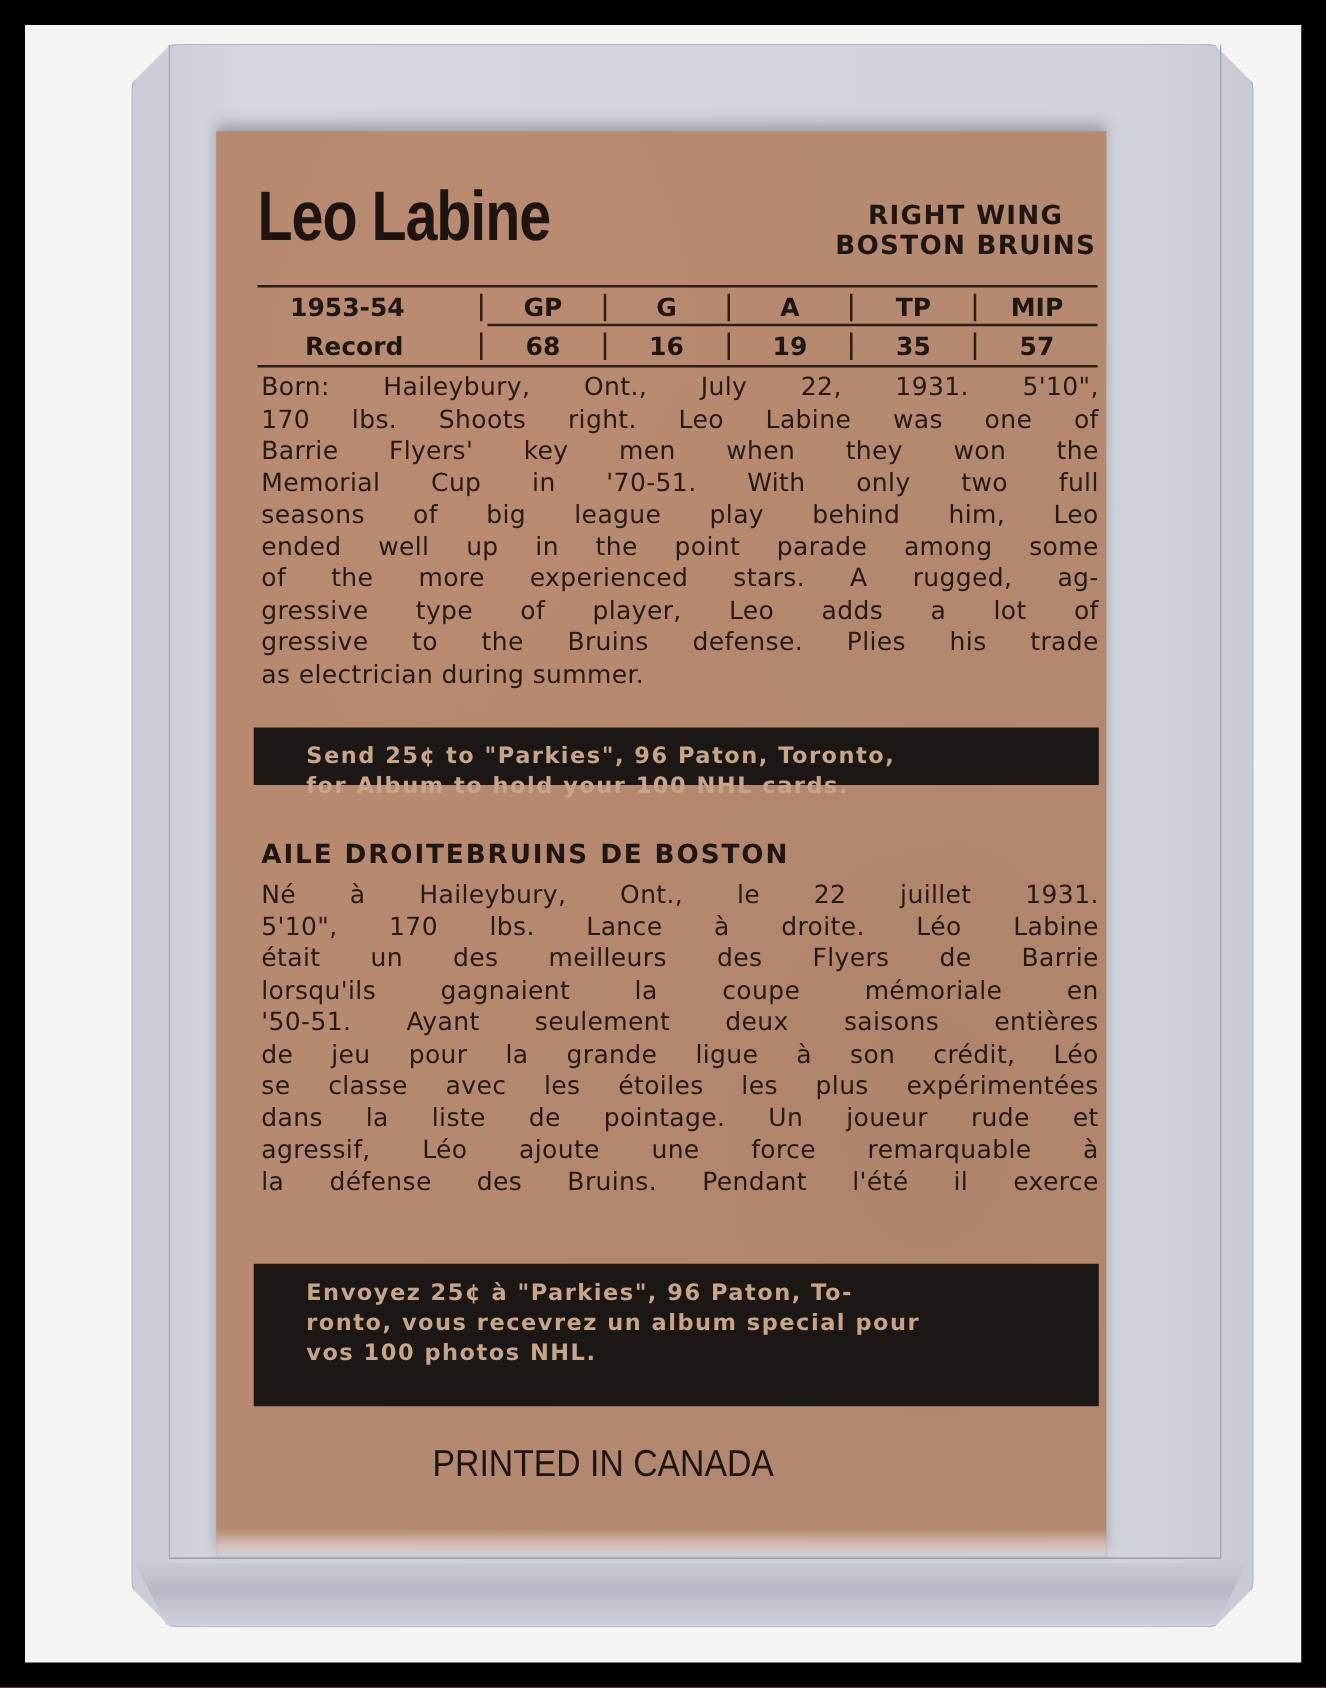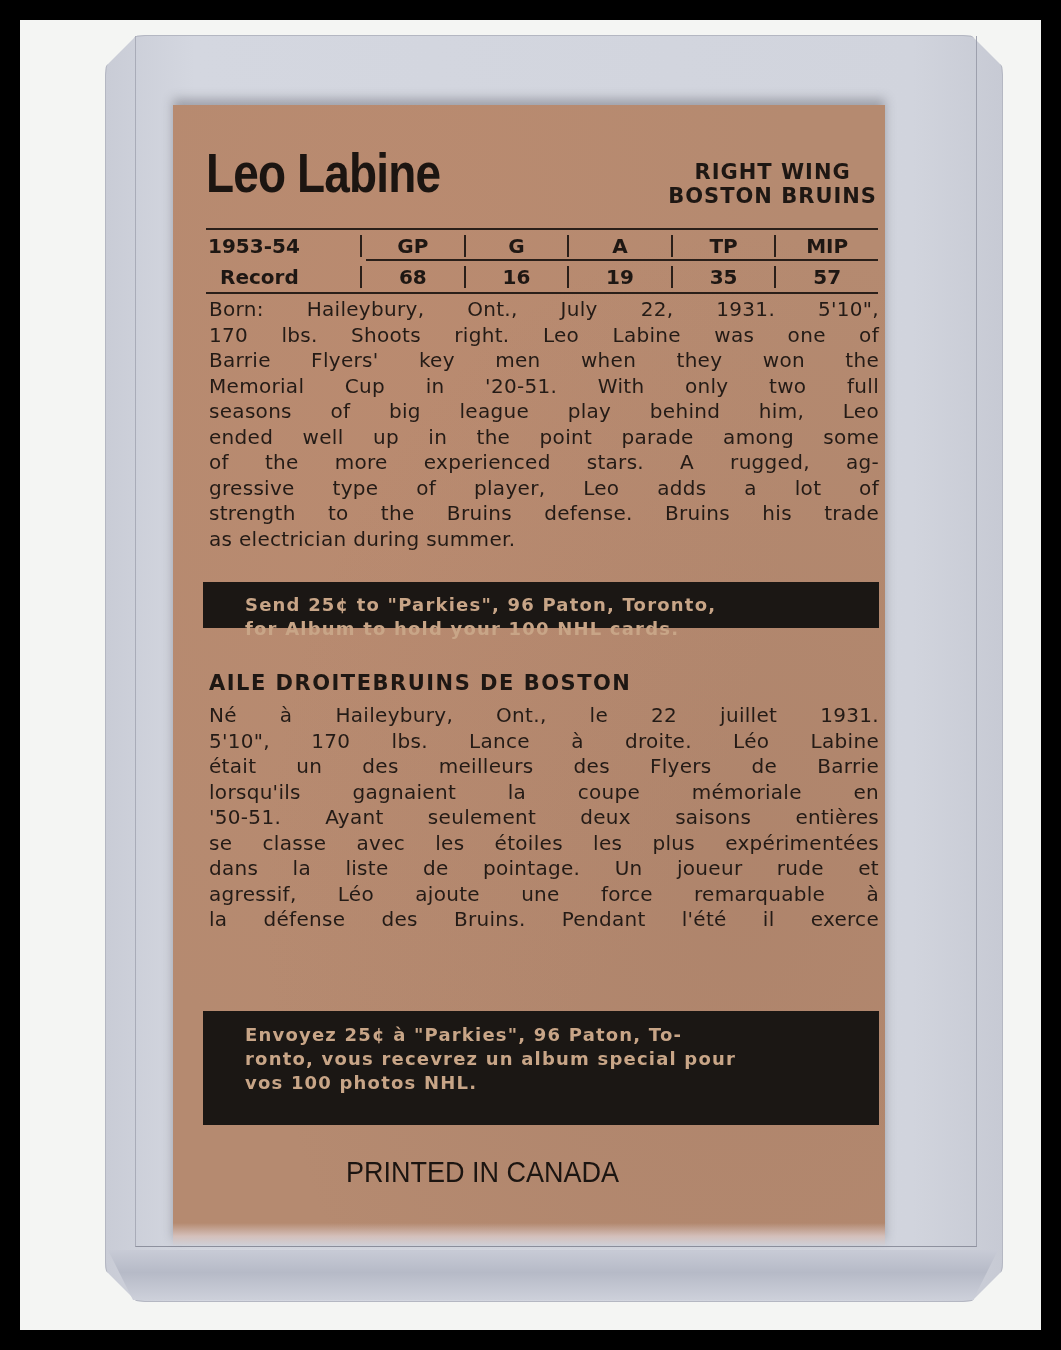--- a/index.html
+++ b/index.html
@@ -50,21 +50,21 @@
     .pos {
       position: absolute; right: 8px; top: 55px; text-align: center;
       font-family: "DejaVu Sans", sans-serif; font-weight: bold; font-size: 21px; line-height: 24px;
       letter-spacing: 1px;
     }
     .stats {
       position: absolute; left: 33px; top: 123px; width: 672px;
       border-top: 2px solid #2a1f19; border-bottom: 2px solid #2a1f19;
       font-family: "DejaVu Sans", sans-serif; font-weight: bold; font-size: 20px;
     }
-    .stats-row { display: flex; height: 31px; align-items: center; }
+    .stats-row { display: flex; height: 31px; align-items: center; margin-left: 24px; }
     .stats-row.top { border-bottom: none; position: relative; }
     .stats-row.top::after {
       content: ""; position: absolute; left: 160px; right: 0; bottom: 0; border-bottom: 2px solid #2a1f19;
     }
     .cell { text-align: center; border-left: 2px solid #2a1f19; height: 22px; line-height: 22px; flex: 1; }
     .cell.label { border-left: none; flex: 0 0 152px; text-align: left; padding-left: 2px; }
     .stats-row.bottom .cell.label { padding-left: 14px; flex: 0 0 140px; }
     .body-text {
       position: absolute; left: 36px; width: 670px;
       font-family: "DejaVu Sans", sans-serif; font-size: 20px; line-height: 25.5px;
@@ -123,45 +123,46 @@
       <div class="cell">19</div>
       <div class="cell">35</div>
       <div class="cell">57</div>
     </div>
   </div>
 
   <div class="body-text en-text">
     <span class="line">Born: Haileybury, Ont., July 22, 1931. 5'10",</span>
     <span class="line">170 lbs. Shoots right. Leo Labine was one of</span>
     <span class="line">Barrie Flyers' key men when they won the</span>
-    <span class="line">Memorial Cup in '20-51. With only two full</span>
+    <span class="line">Memorial Cup in '70-51. With only two full</span>
     <span class="line">seasons of big league play behind him, Leo</span>
     <span class="line">ended well up in the point parade among some</span>
     <span class="line">of the more experienced stars. A rugged, ag-</span>
     <span class="line">gressive type of player, Leo adds a lot of</span>
-    <span class="line">strength to the Bruins defense. Bruins his trade</span>
+    <span class="line">gressive to the Bruins defense. Plies his trade</span>
     <span class="line last">as electrician during summer.</span>
   </div>
 
   <div class="promo promo-en">
     <span class="line last">Send 25¢ to "Parkies", 96 Paton, Toronto,</span>
     <span class="line last">for Album to hold your 100 NHL cards.</span>
   </div>
 
   <div class="fr-header">
     <span>AILE DROITE</span>
     <span>BRUINS DE BOSTON</span>
   </div>
 
   <div class="body-text fr-text">
     <span class="line">Né à Haileybury, Ont., le 22 juillet 1931.</span>
     <span class="line">5'10", 170 lbs. Lance à droite. Léo Labine</span>
     <span class="line">était un des meilleurs des Flyers de Barrie</span>
     <span class="line">lorsqu'ils gagnaient la coupe mémoriale en</span>
     <span class="line">'50-51. Ayant seulement deux saisons entières</span>
+    <span class="line">de jeu pour la grande ligue à son crédit, Léo</span>
     <span class="line">se classe avec les étoiles les plus expérimentées</span>
     <span class="line">dans la liste de pointage. Un joueur rude et</span>
     <span class="line">agressif, Léo ajoute une force remarquable à</span>
     <span class="line">la défense des Bruins. Pendant l'été il exerce</span>
   </div>
 
   <div class="promo promo-fr">
     <span class="line last">Envoyez 25¢ à "Parkies", 96 Paton, To-</span>
     <span class="line last">ronto, vous recevrez un album special pour</span>
     <span class="line last">vos 100 photos NHL.</span>

